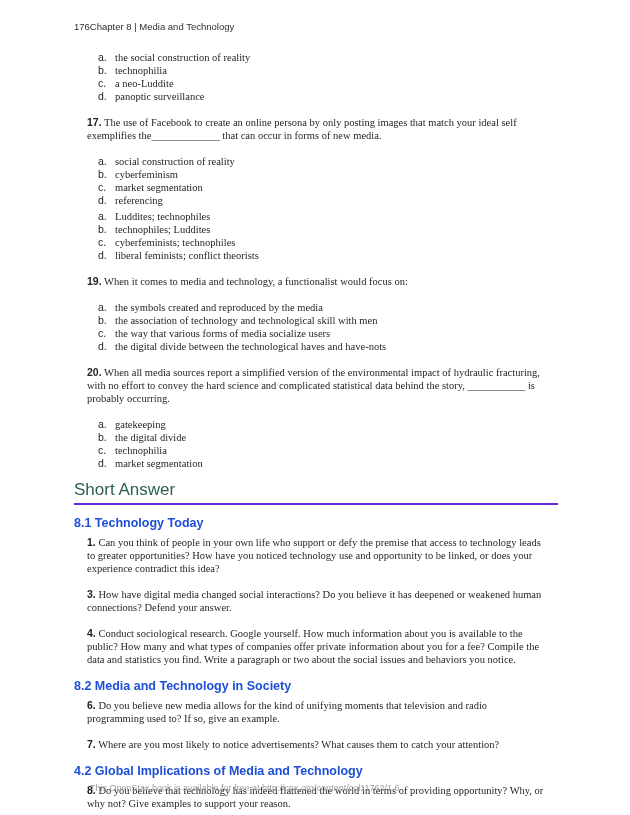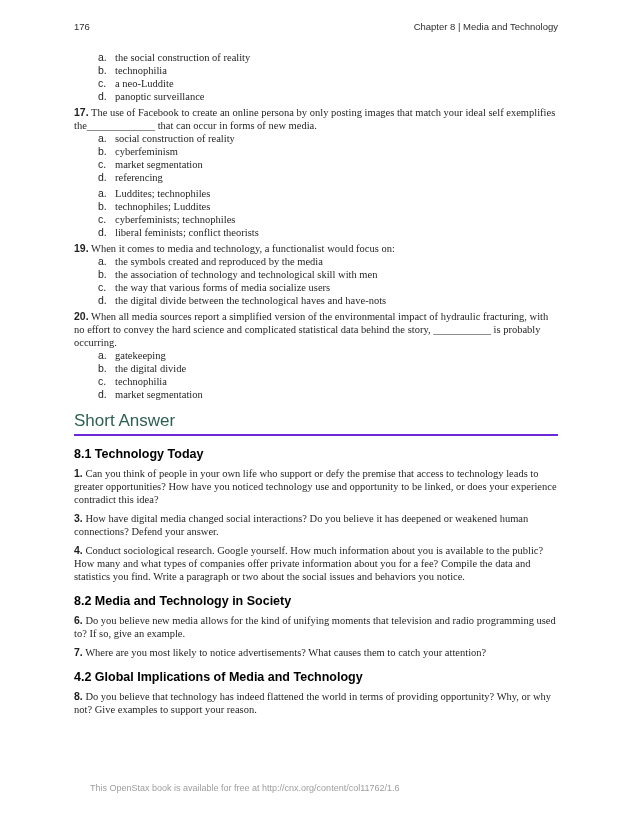--- a/index.html
+++ b/index.html
@@ -9,27 +9,27 @@
     height: 815px;
     background: #ffffff;
     box-sizing: border-box;
     padding: 21px 72px 0 74px;
     overflow: hidden;
     font-family: "Liberation Serif", serif;
     color: #1f1f1f;
   }
   .header {
     display: flex;
-    justify-content: space-between;
+    justify-content: flex-start;
     font-family: "Liberation Sans", sans-serif;
     font-size: 9.5px;
     color: #2e2e2e;
   }
   .qtext {
-    margin: 0;
+    margin: 13px;
     font-size: 10.5px;
     line-height: 13px;
   }
   .qnum {
     font-family: "Liberation Sans", sans-serif;
     font-weight: bold;
     font-size: 10.5px;
   }
   .options { margin-left: 24px; }
   .first-options { margin-top: 19px; }
@@ -50,21 +50,21 @@
     font-size: 17px;
     color: #2e5f53;
     border-bottom: 2px solid #6d28d9;
     padding-bottom: 3px;
     margin: 10px 0 0 0;
   }
   .sub-heading {
     font-family: "Liberation Sans", sans-serif;
     font-weight: bold;
     font-size: 12.5px;
-    color: #000000;
+    color: #1d4ed8;
     margin: 11px 0 0 0;
   }
   .sa-q { margin-top: 6px; }
   .footer {
     position: absolute;
     left: 90px;
     bottom: 22px;
     font-family: "Liberation Sans", sans-serif;
     font-size: 9px;
     color: #9e9e9e;

